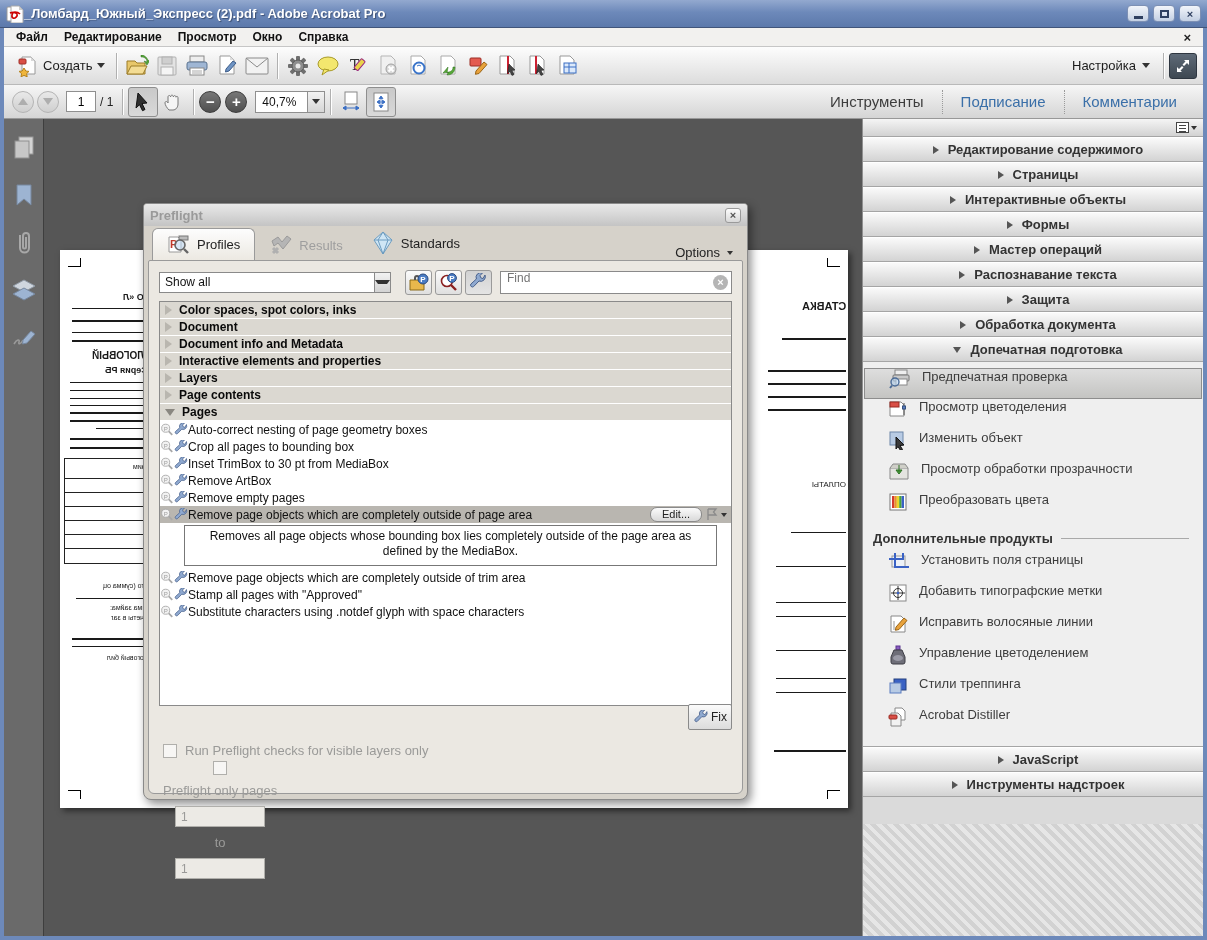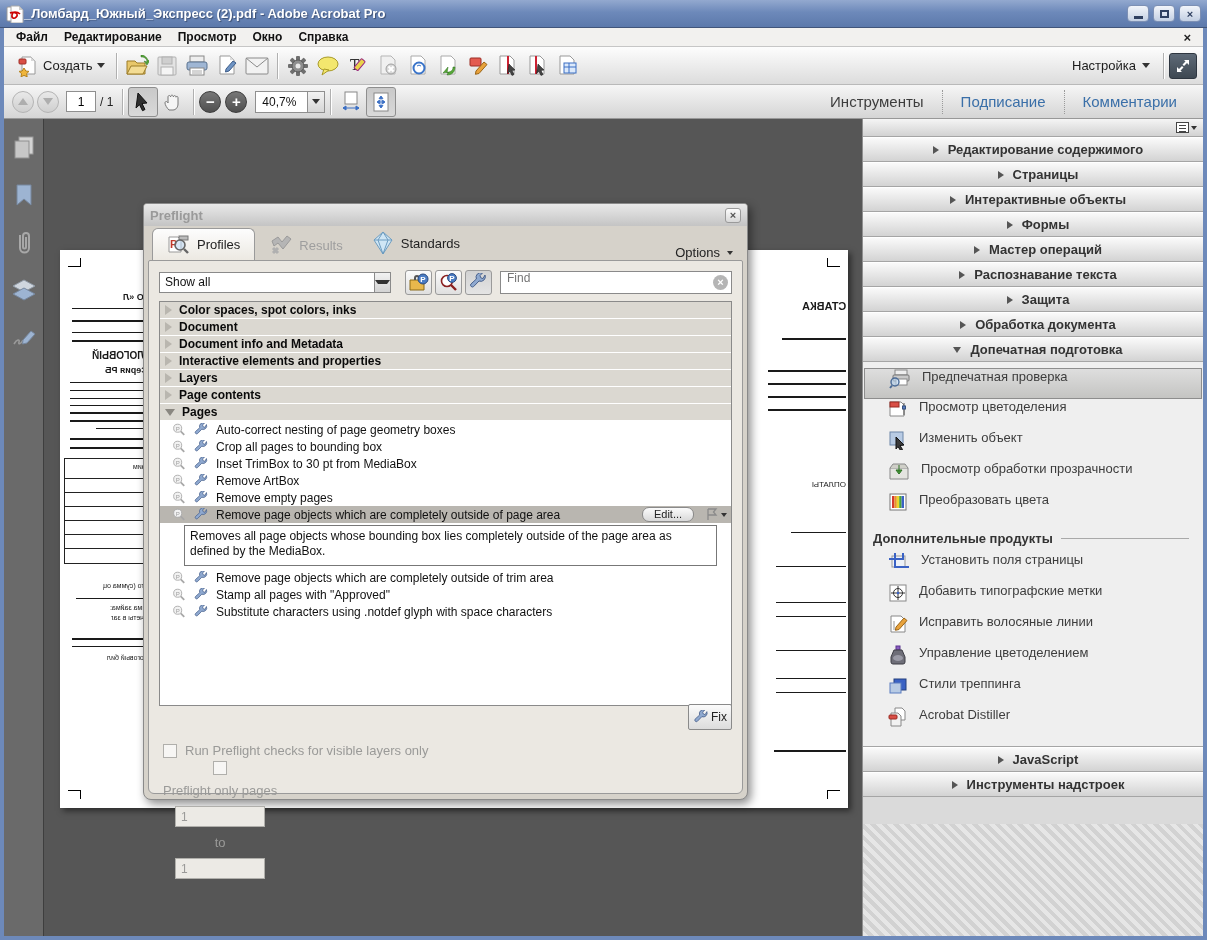--- a/index.html
+++ b/index.html
@@ -135,27 +135,27 @@
   .find-input { width:100%; height:100%; border:1px solid #8a8a8a; padding:0 22px 8px 6px; font-size:12px;
     font-family:"Liberation Sans",sans-serif; background:#fff; color:#333; }
   .find-clear { position:absolute; right:4px; top:4px; width:15px; height:15px; border-radius:50%;
     background:#b5b5b5; color:#fff; font-size:11px; font-weight:bold; text-align:center; line-height:15px; }
   .plist { position:absolute; left:10px; right:10px; top:40px; height:405px; background:#fff;
     border:1px solid #8a8a8a; overflow:hidden; }
   .cat-row { height:17px; background:#dbd8d1; border-bottom:1px solid #fff; display:flex; align-items:center;
     gap:7px; padding-left:5px; font-weight:bold; font-size:12px; color:#0a0a0a; }
   .cat-tri { width:0;height:0;border-left:7px solid #b9b6af;border-top:5px solid transparent;border-bottom:5px solid transparent; }
   .cat-tri.open { border-left:5px solid transparent; border-right:5px solid transparent; border-top:7px solid #8a8781; border-bottom:none; }
-  .fix-row { height:17px; display:flex; align-items:center; gap:8px; padding-left:12px; font-size:12px; color:#111; background:#fff; }
+  .fix-row { height:17px; display:flex; align-items:center; gap:0; padding-left:0; font-size:12px; color:#111; background:#fff; }
   .fix-row.selected { background:#b9b6b0; }
   .edit-btn { margin-left:auto; width:52px; height:15px; border:1px solid #8a8a8a; border-radius:7px;
     background:linear-gradient(#fbfbfb,#d9d9d9); font-size:11px; color:#222; text-align:center; line-height:13px; }
   .flag-wrap { display:flex; align-items:center; gap:3px; padding:0 4px; }
   .desc-box { margin-left:24px; margin-right:14px; margin-top:2px; border:1px solid #777; background:#fff;
-    padding:3px 5px; font-size:12px; color:#111; line-height:15px; height:41px; }
+    padding:3px 5px; font-size:12px; color:#111; line-height:15px; height:41px;text-align:center; }
   .further-row { position:absolute; left:10px; right:10px; top:450px; display:flex; align-items:center; gap:7px;
     font-size:13px; color:#222; }
   .fix-btn { position:absolute; right:10px; top:443px; width:44px; height:26px; border:1px solid #8a8a8a;
     background:linear-gradient(#fbfbfb,#dcdcdc); display:flex; align-items:center; justify-content:center;
     gap:2px; font-size:12px; color:#222; border-radius:2px; }
   .chk-row { position:absolute; left:14px; display:flex; align-items:center; gap:8px; font-size:13px; color:#9a9a98; }
   .chk { width:14px; height:14px; background:#f7f6f4; border:1px solid #b0afab; }
   .range-input { width:90px; height:21px; border:1px solid #b0afab; background:#eceae5; color:#9a9a98;
     font-size:12px; font-family:"Liberation Sans",sans-serif; padding-left:5px; }
 

